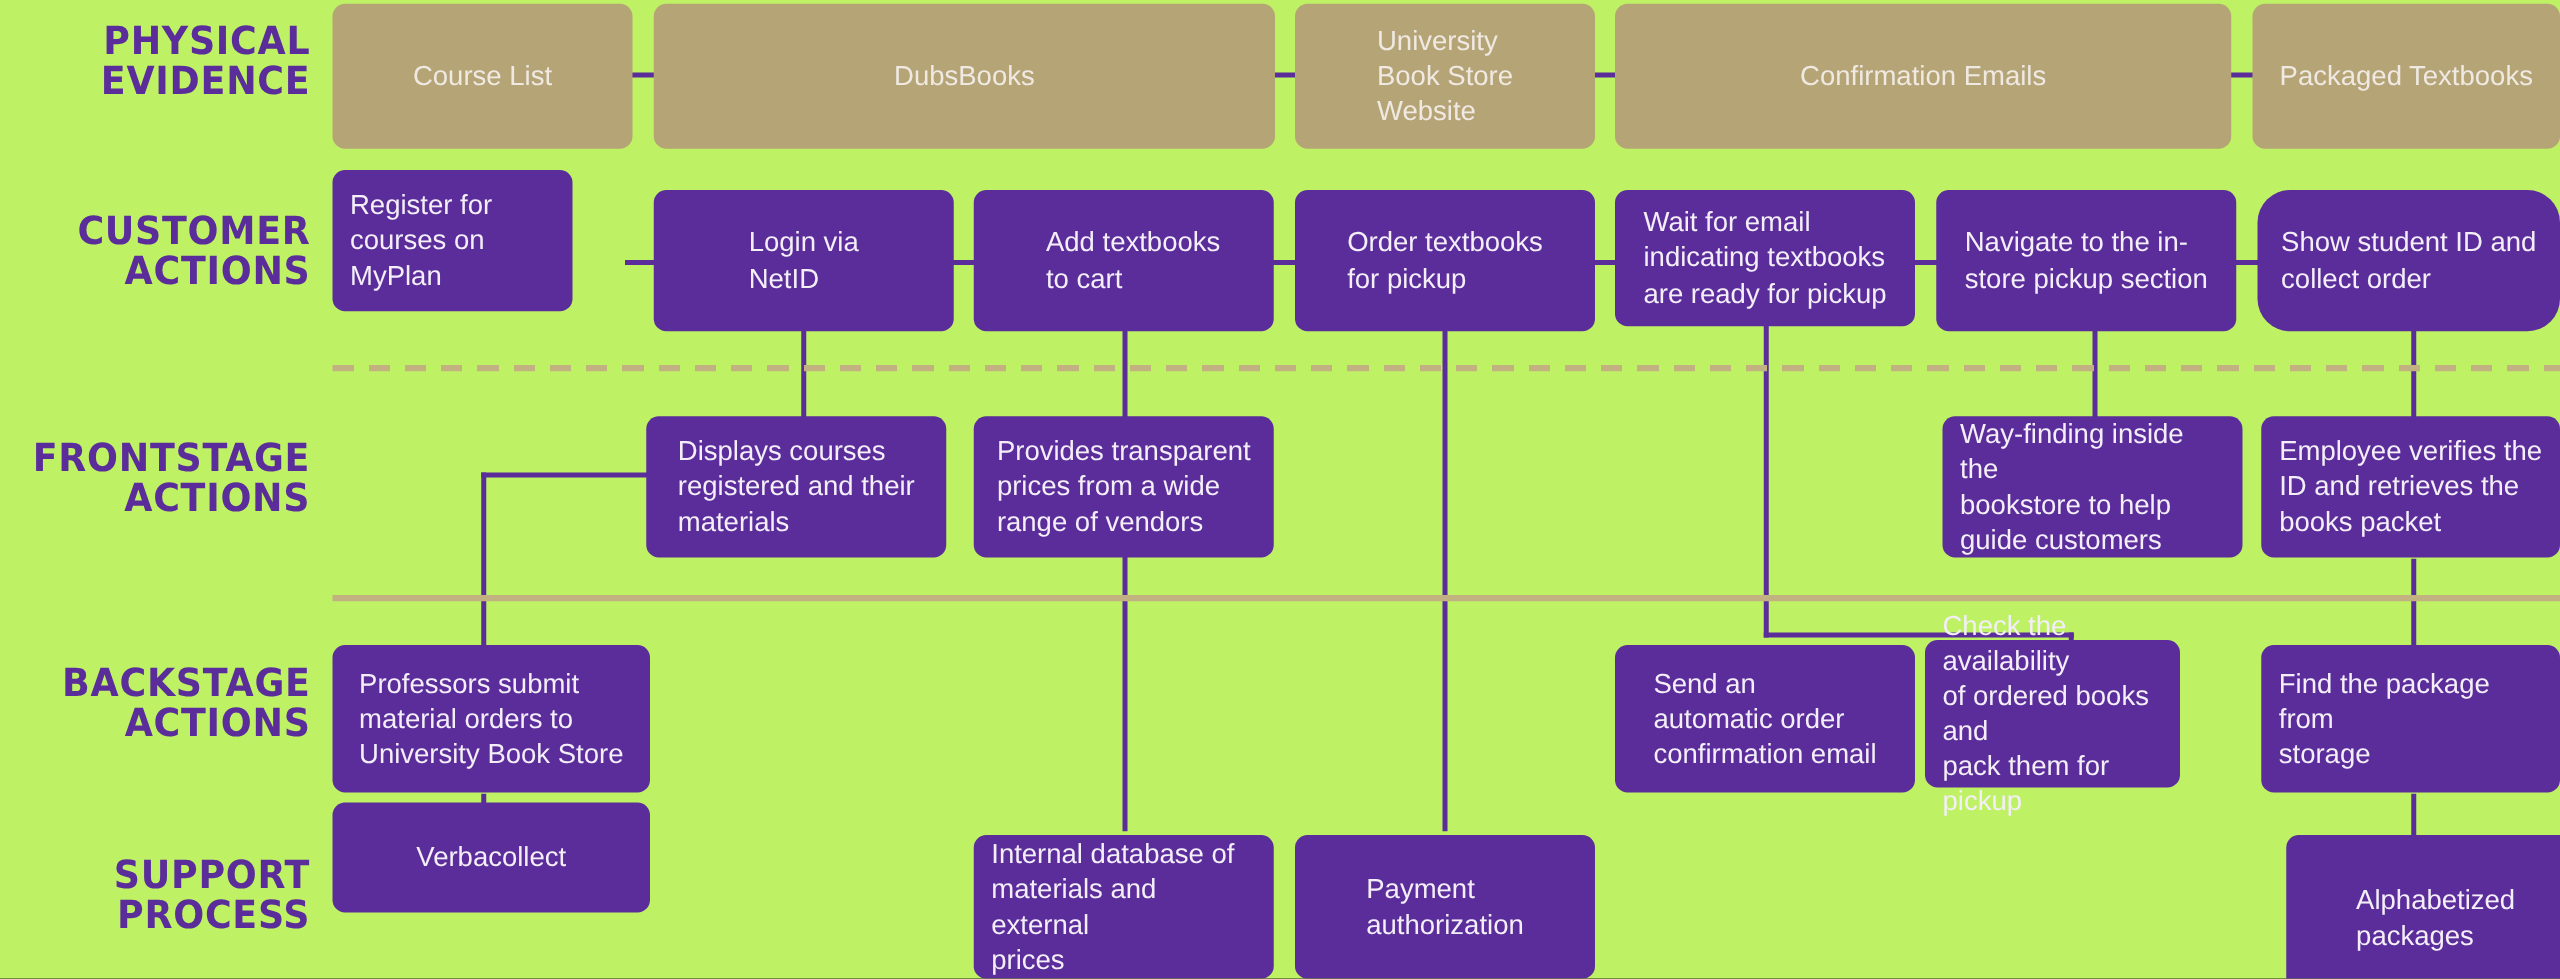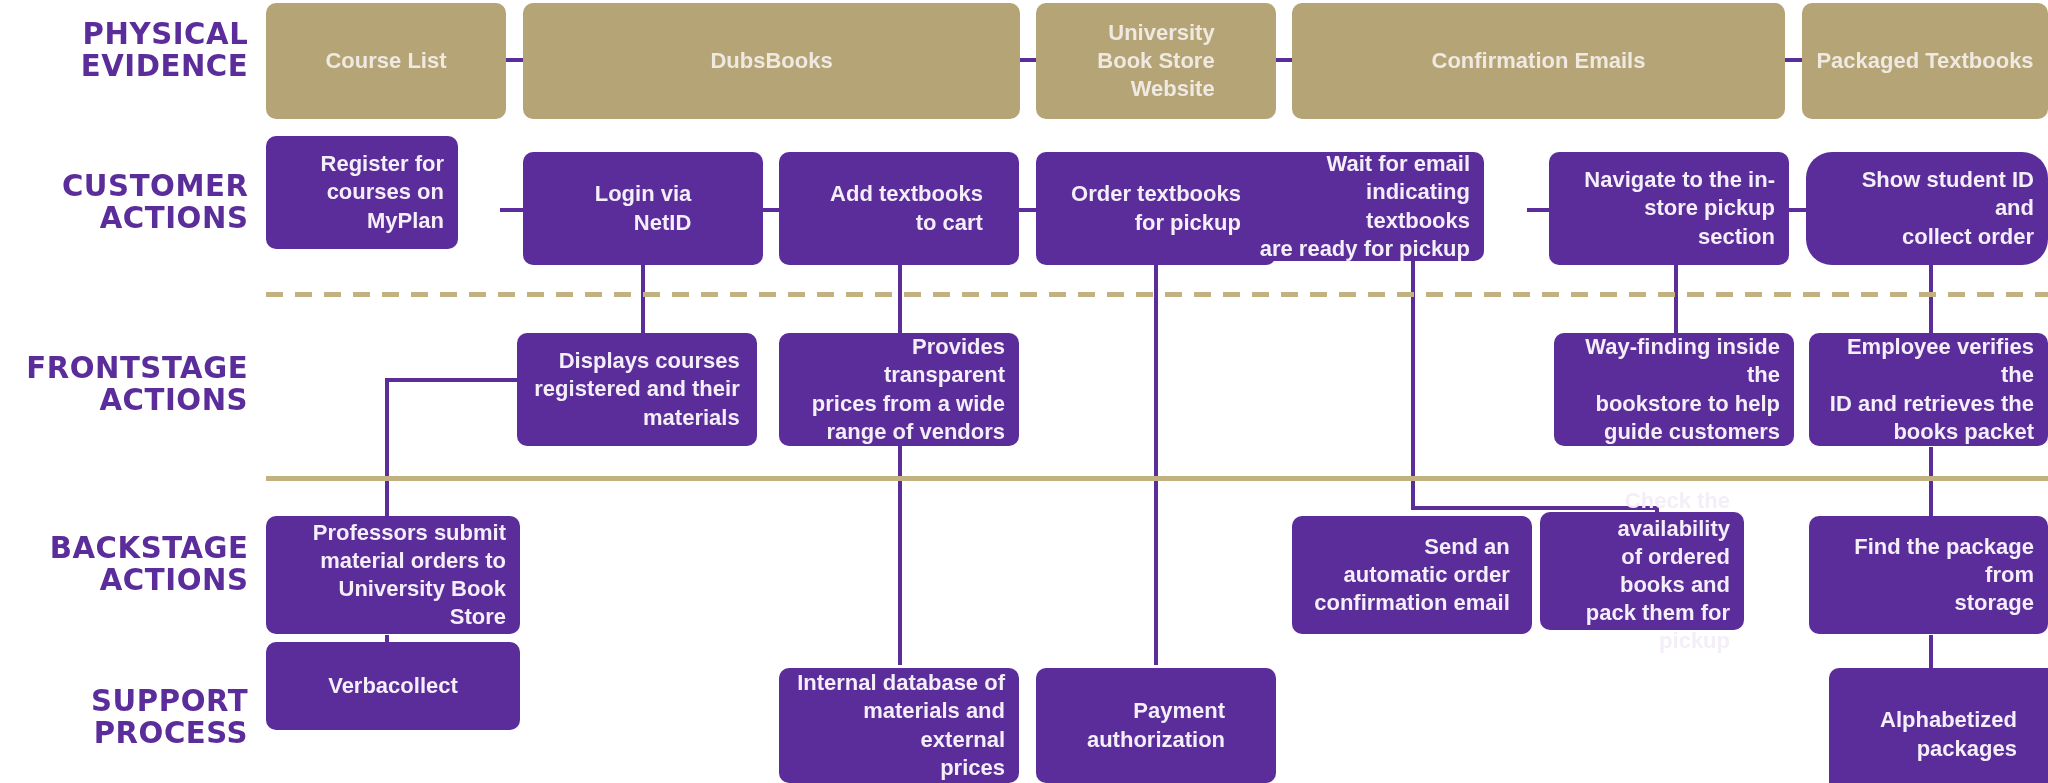--- a/index.html
+++ b/index.html
@@ -7,21 +7,21 @@
     padding: 0;
     background: #000000;
   }
   body {
     font-family: "Liberation Sans", sans-serif;
   }
   #blueprint {
     position: relative;
     width: 2048px;
     height: 783px;
-    background: #ffffff;
+    background: #bef264;
     overflow: hidden;
   }
 
   
   .row-label {
     position: absolute;
     right: 1800px;
     text-align: right;
     color: #5b2d9b;
     font-family: "DejaVu Sans", sans-serif;
@@ -36,27 +36,26 @@
   }
 
   
   .box {
     position: absolute;
     box-sizing: border-box;
     border-radius: 10px;
     display: flex;
     align-items: center;
     justify-content: center;
-    text-align: right;
+    text-align: left;
     padding: 6px 14px;
     font-size: 22px;
     line-height: 1.28;
     white-space: pre-line;
     z-index: 3;
-    font-weight: bold;
   }
   .box.evidence {
     background: #b5a476;
     color: #efe9e2;
   }
   .box.action {
     background: #5b2d9b;
     color: #f3eef8;
   }
 
@@ -149,21 +148,21 @@
   <div class="box evidence" style="left:1802px; top:3px; width:246px; height:116px;">Packaged Textbooks</div>
 
   <div class="box action" style="left:266px; top:136px; width:192px; height:113px;">Register for
 courses on MyPlan</div>
   <div class="box action" style="left:523px; top:152px; width:240px; height:113px;">Login via
 NetID</div>
   <div class="box action" style="left:779px; top:152px; width:240px; height:113px;padding-left:29px;">Add textbooks
 to cart</div>
   <div class="box action" style="left:1036px; top:152px; width:240px; height:113px;">Order textbooks
 for pickup</div>
-  <div class="box action" style="left:1244px; top:152px; width:240px; height:109px;">Wait for email
+  <div class="box action" style="left:1292px; top:152px; width:240px; height:109px;">Wait for email
 indicating textbooks
 are ready for pickup</div>
   <div class="box action" style="left:1549px; top:152px; width:240px; height:113px;">Navigate to the in-
 store pickup section</div>
   <div class="box action" style="left:1806px; top:152px; width:242px; height:113px;border-radius:26px;">Show student ID and
 collect order</div>
 
   <div class="box action" style="left:517px; top:333px; width:240px; height:113px;">Displays courses
 registered and their
 materials</div>

